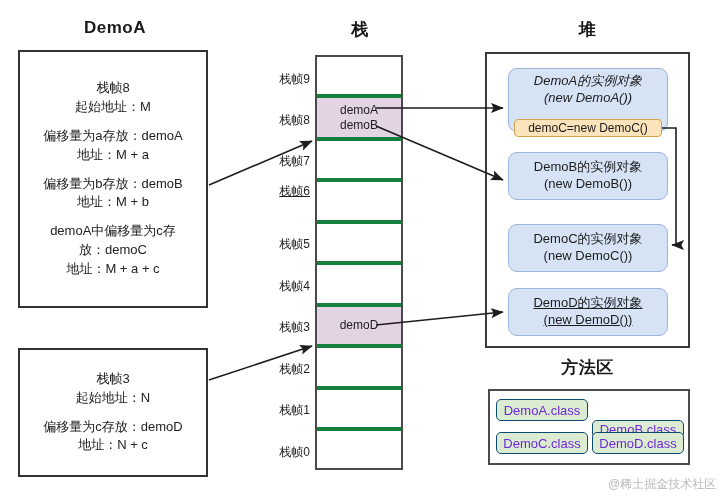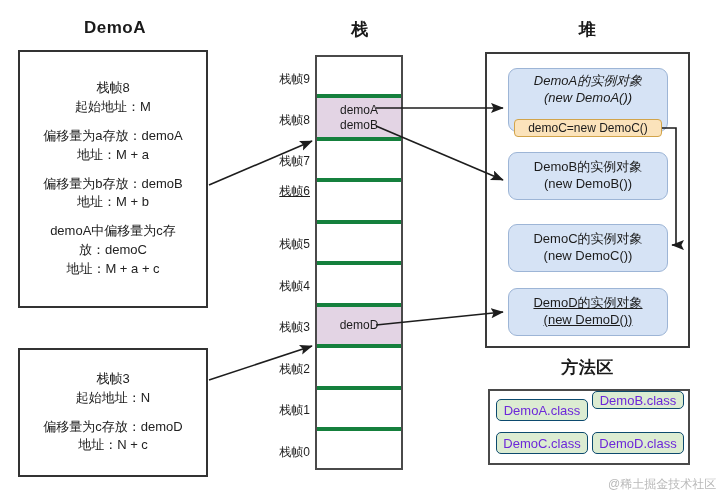--- a/index.html
+++ b/index.html
@@ -232,21 +232,21 @@
     <span class="ln">(new DemoC())</span>
   </div>
 
   <div class="heap-obj" style="left:508px; top:288px; width:160px; height:48px;text-decoration:underline;">
     <span class="ln">DemoD的实例对象</span>
     <span class="ln">(new DemoD())</span>
   </div>
 
   <div id="method-box" style="left:488px; top:389px; width:202px; height:76px;"></div>
   <div class="class-chip" style="left:496px; top:399px; width:92px; height:22px;">DemoA.class</div>
-  <div class="class-chip" style="left:592px; top:391px; width:92px; height:18px;">DemoB.class</div>
+  <div class="class-chip" style="left:592px; top:420px; width:92px; height:18px;">DemoB.class</div>
   <div class="class-chip" style="left:496px; top:432px; width:92px; height:22px;">DemoC.class</div>
   <div class="class-chip" style="left:592px; top:432px; width:92px; height:22px;text-align:right;">DemoD.class</div>
 
   <svg class="overlay" viewBox="0 0 720 498">
     <defs>
       <marker id="ah" markerWidth="9" markerHeight="9" refX="7.5" refY="3.2" orient="auto" markerUnits="strokeWidth">
         <path d="M0,0 L8,3.2 L0,6.4 L1.6,3.2 z" fill="#1d1d1d"></path>
       </marker>
     </defs>
 

